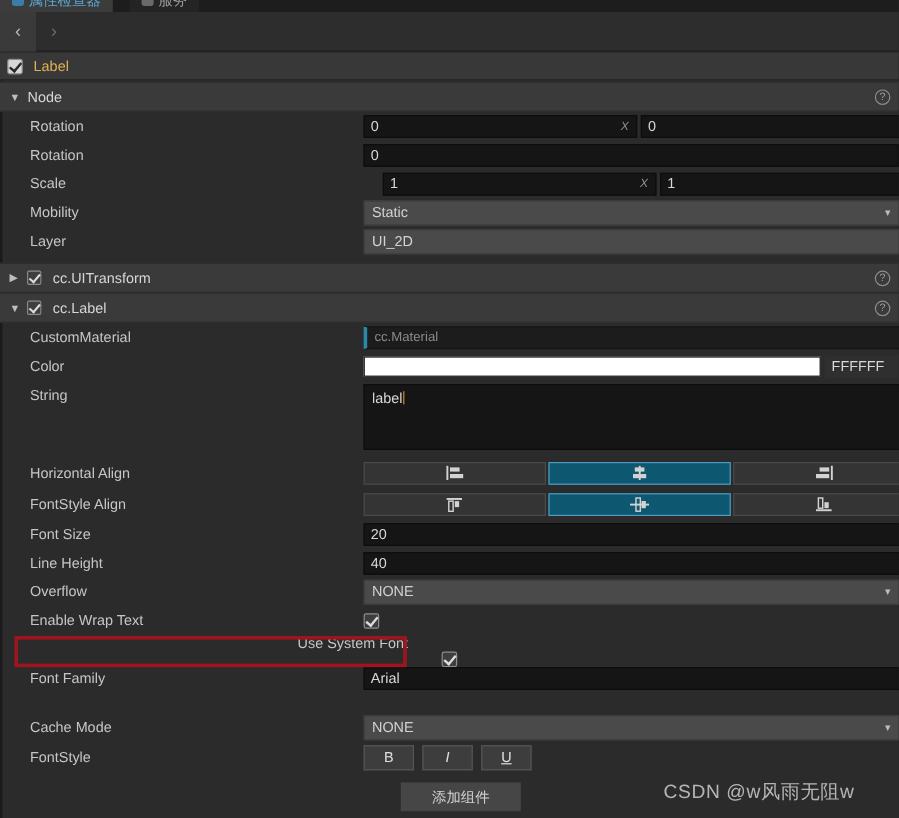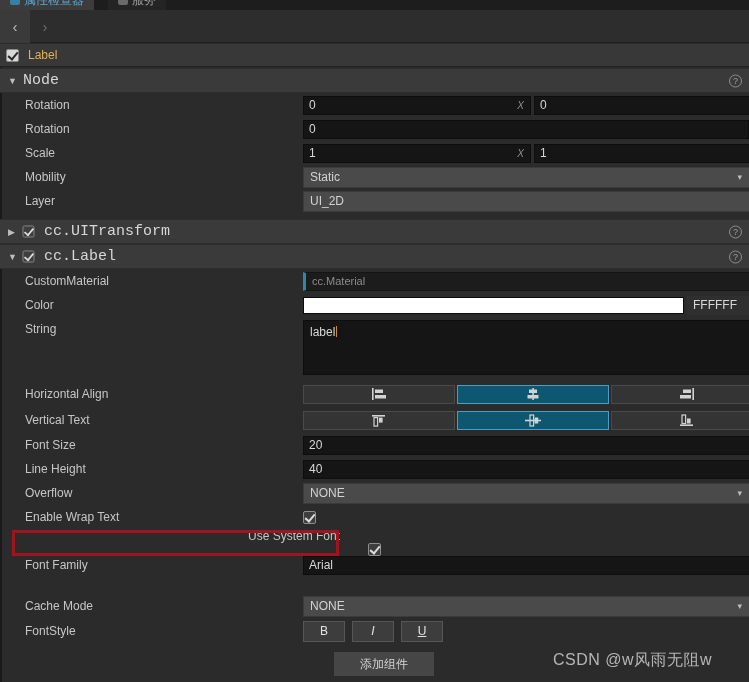--- a/index.html
+++ b/index.html
@@ -62,21 +62,21 @@
   .cb.dark::after{ border-color:#dcdcdc; }
 
   
   .sect{
     width:749px; height:25px; background:#3a3a3a;
     display:flex; align-items:center; padding:0 0 0 8px;
     border-top:1px solid #2d2d2d; border-bottom:1px solid #2d2d2d;
     position:relative;
   }
   .sect .arrow{ width:12px; color:#bdbdbd; font-size:9px; }
-  .sect .title{ color:#d6d6d6; font-size:15px; margin-left:3px;font-family:Liberation Mono, monospace;}
+  .sect .title{ color:#d6d6d6; font-size:12px; margin-left:3px;}
   .sect .cb{ margin-left:2px; margin-right:6px; transform:scale(.92); }
   .help{
     position:absolute; right:7px; top:50%; transform:translateY(-50%);
     width:13px; height:13px; border:1px solid #8d8d8d; border-radius:50%;
     color:#9e9e9e; font-size:9px; line-height:11px; text-align:center;
   }
 
   
   .prow{ width:749px; display:flex; align-items:center; position:relative; }
   .plabel{
@@ -213,21 +213,21 @@
 
   <div class="prow" style="height:24px;">
     <div class="plabel">Rotation</div>
     <div class="pfield">
       <div class="inp" style="width:446px;">
         <span>0</span>
       </div>
     </div>
   </div>
 
-  <div class="prow" style="height:24px;">
+  <div class="prow" style="height:24px;gap:16px;">
     <div class="plabel">Scale</div>
     <div class="pfield">
       <div class="inp" style="width:228px;">
         <span>1</span>
         <span class="axis">X</span>
       </div>
       <div class="inp" style="width:219px;margin-left:3px;">
         <span>1</span>
       </div>
     </div>
@@ -317,21 +317,21 @@
             <rect x="13.4" y="0" width="1.6" height="12" fill="#d2d2d2"></rect>
             <rect x="4" y="1.5" width="8" height="3.5" fill="#d2d2d2"></rect>
             <rect x="1" y="7" width="11" height="3.5" fill="#d2d2d2"></rect>
           </svg>
         </div>
       </div>
     </div>
   </div>
 
   <div class="prow" style="height:26px;">
-    <div class="plabel">Vertical Text</div>
+    <div class="plabel">FontStyle Align</div>
     <div class="pfield">
       <div class="seg">
         <div class="segbtn" style="width:152px;">
           <svg width="14" height="13" viewBox="0 0 14 13">
             <rect x="0" y="1" width="13" height="1.6" fill="#d2d2d2"></rect>
             <rect x="2" y="3.6" width="3.6" height="8.5" fill="none" stroke="#d2d2d2" stroke-width="1.2"></rect>
             <rect x="7" y="3.6" width="3.6" height="5" fill="#d2d2d2"></rect>
           </svg>
         </div>
         <div class="segbtn on" style="width:152px;">

